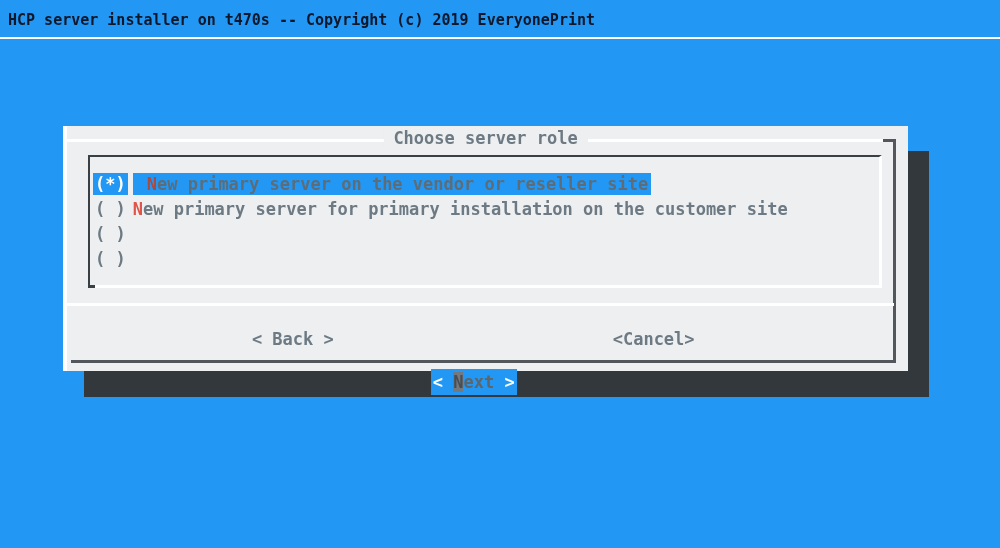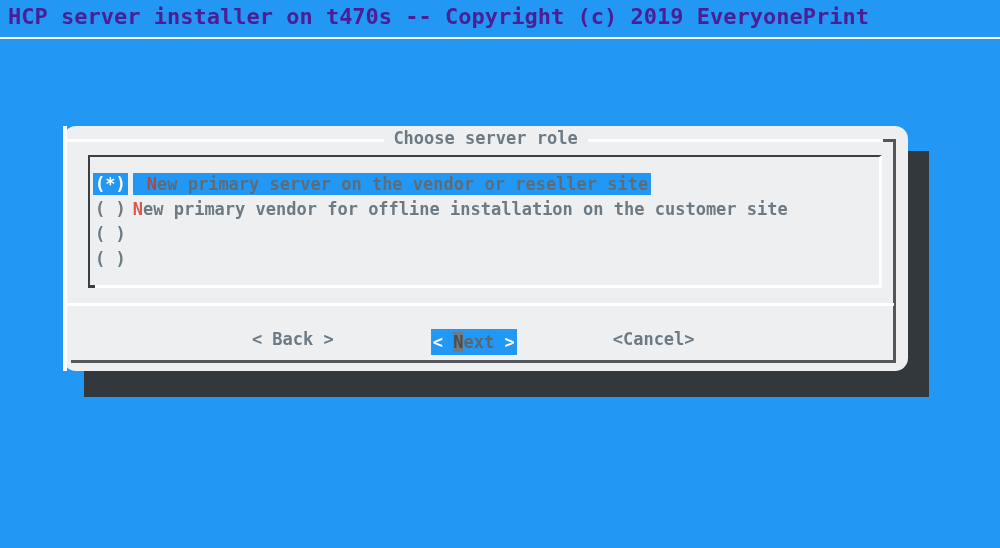--- a/index.html
+++ b/index.html
@@ -9,23 +9,23 @@
   }
   .screen {
     position: relative;
     width: 1000px;
     height: 548px;
     background: var(--background);
     overflow: hidden;
   }
   .header-title {
     position: absolute;
-    left: 8px; top: 4px;
-    color: #4c1d95;
-    font-size: 22px;
+    left: 8px; top: 11px;
+    color: #0f172a;
+    font-size: 15px;
     white-space: pre;
   }
   .header-sep {
     position: absolute;
     left: 0; top: 37px;
     width: 100%; height: 2px;
     background: #ffffff;
   }
   .dialog-shadow {
     position: absolute;
@@ -33,21 +33,20 @@
     width: 845px; height: 246px;
     background: var(--shadow);
   }
   .dialog {
     position: absolute;
     left: 63px; top: 126px;
     width: 845px; height: 245px;
     background: var(--dialog);
     font-size: 17px;
     color: var(--text);
-    border-radius: 13px;
   }
   .d-border-left {
     position: absolute; left: 0; top: 0; bottom: 0;
     width: 4px; background: #ffffff;
   }
   .d-title-line {
     position: absolute; top: 13px; left: 4px; right: 12px;
     height: 3px; background: #ffffff;
   }
   .d-border-right {
@@ -103,21 +102,21 @@
     height: 3px; background: #ffffff;
   }
   .btn {
     position: absolute; top: 203px;
     transform: translateX(-50%);
     white-space: pre;
     color: var(--text);
     cursor: default;
   }
   .btn-back   { left: 27.2%; }
-  .btn-next   { left: 48.6%; background: var(--highlight); padding: 3px 2px; }
+  .btn-next   { left: 48.6%; background: var(--highlight); padding: 3px 2px; margin-top: 40px; }
   .btn-cancel { left: 69.9%; }
   .btn-next .bracket { color: #ffffff; }
   .btn-next .cursor-block { background: #75797d; color: #474f55; }
   .btn-next .label-rest { color: #5c666d; }
 </style>
 </head>
 <body>
 
 <div class="screen">
 
@@ -139,21 +138,21 @@
 
       <div class="radio-row selected">
         <span class="radio-tag">(*)</span>
         <span class="radio-gap"></span>
         <span class="radio-label"><span class="hotkey">N</span><span>ew primary server on the vendor or reseller site</span></span>
       </div>
 
       <div class="radio-row">
         <span class="radio-tag">( )</span>
         <span class="radio-gap"></span>
-        <span class="radio-label"><span class="hotkey">N</span><span>ew primary vendor for offline installation on the customer site</span></span>
+        <span class="radio-label"><span class="hotkey">N</span><span>ew primary server for primary installation on the customer site</span></span>
       </div>
 
       <div class="radio-row">
         <span class="radio-tag">( )</span>
         <span class="radio-gap"></span>
       </div>
 
       <div class="radio-row">
         <span class="radio-tag">( )</span>
         <span class="radio-gap"></span>

